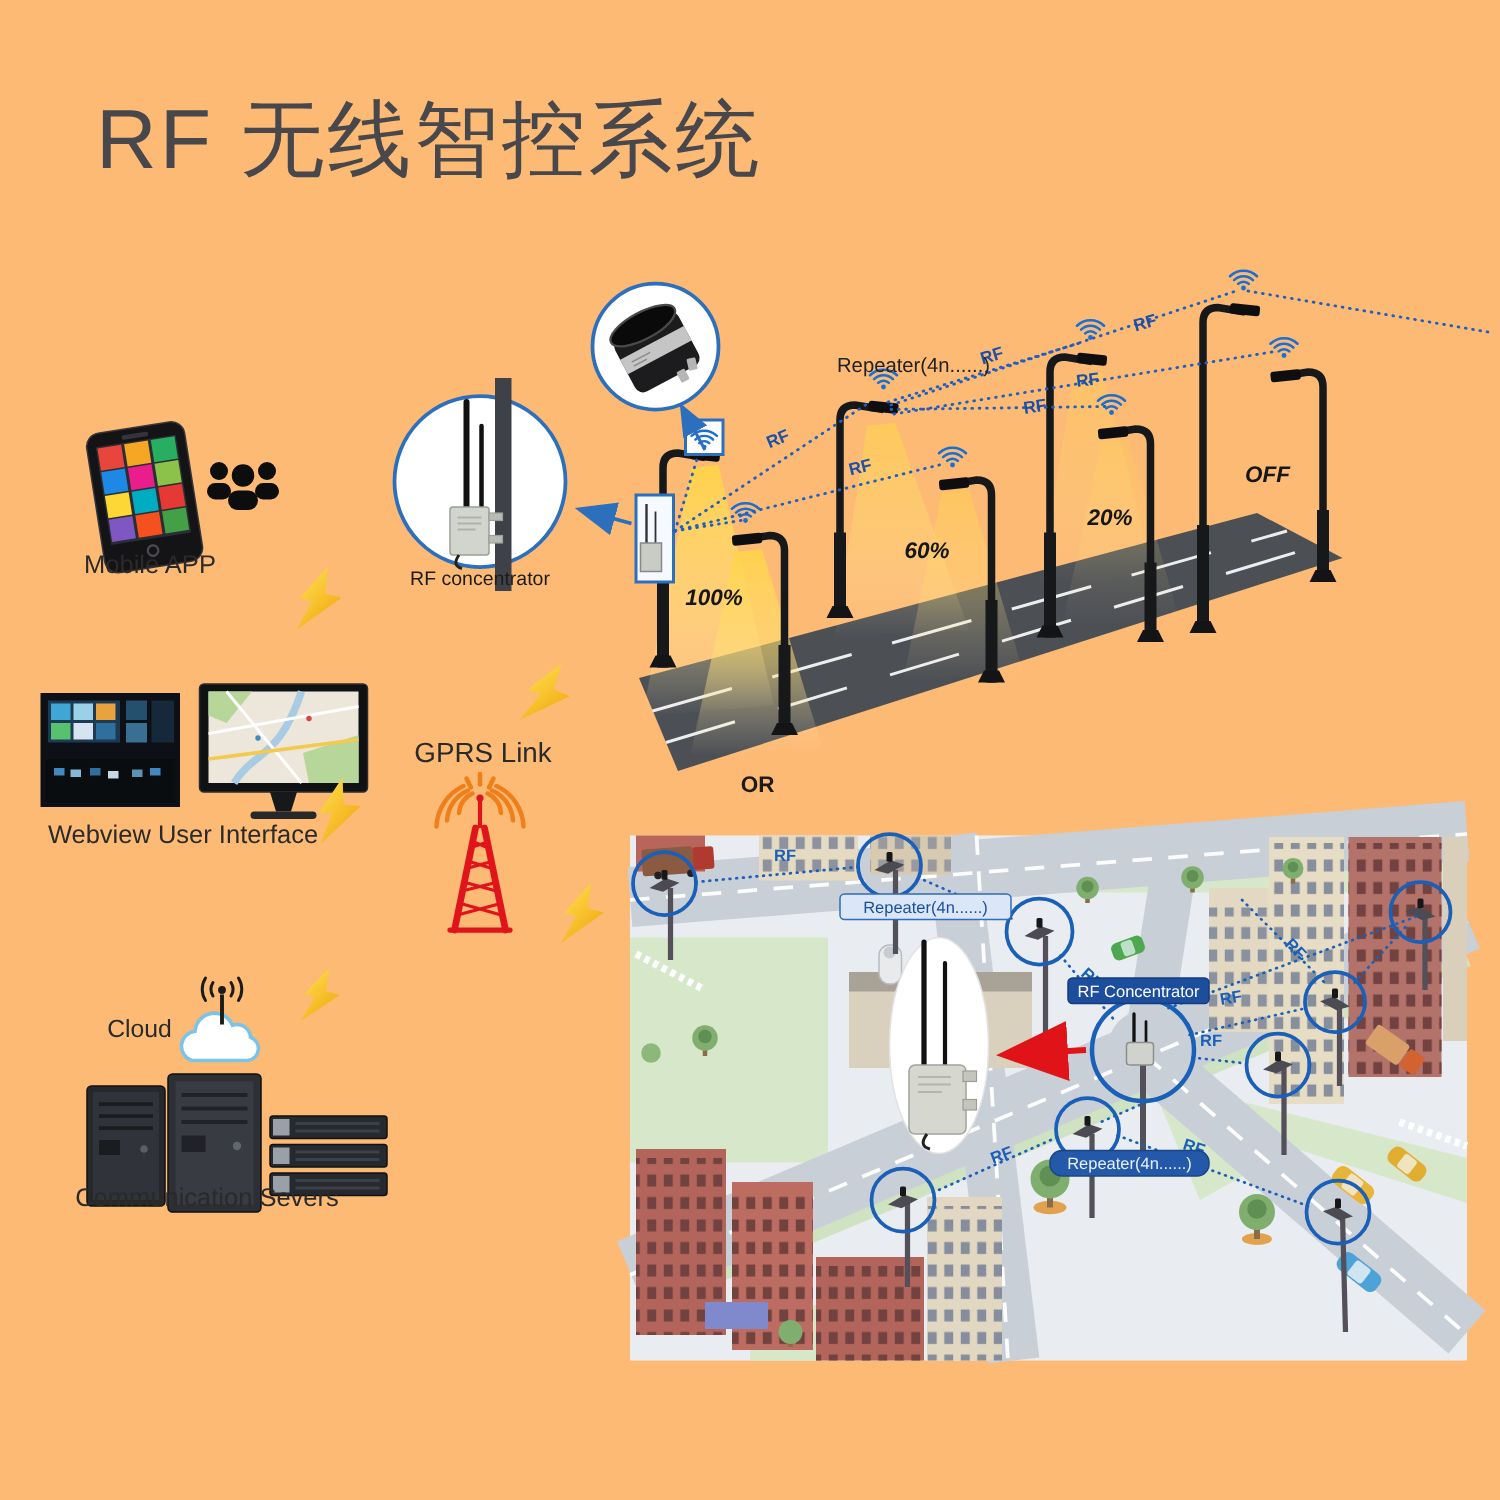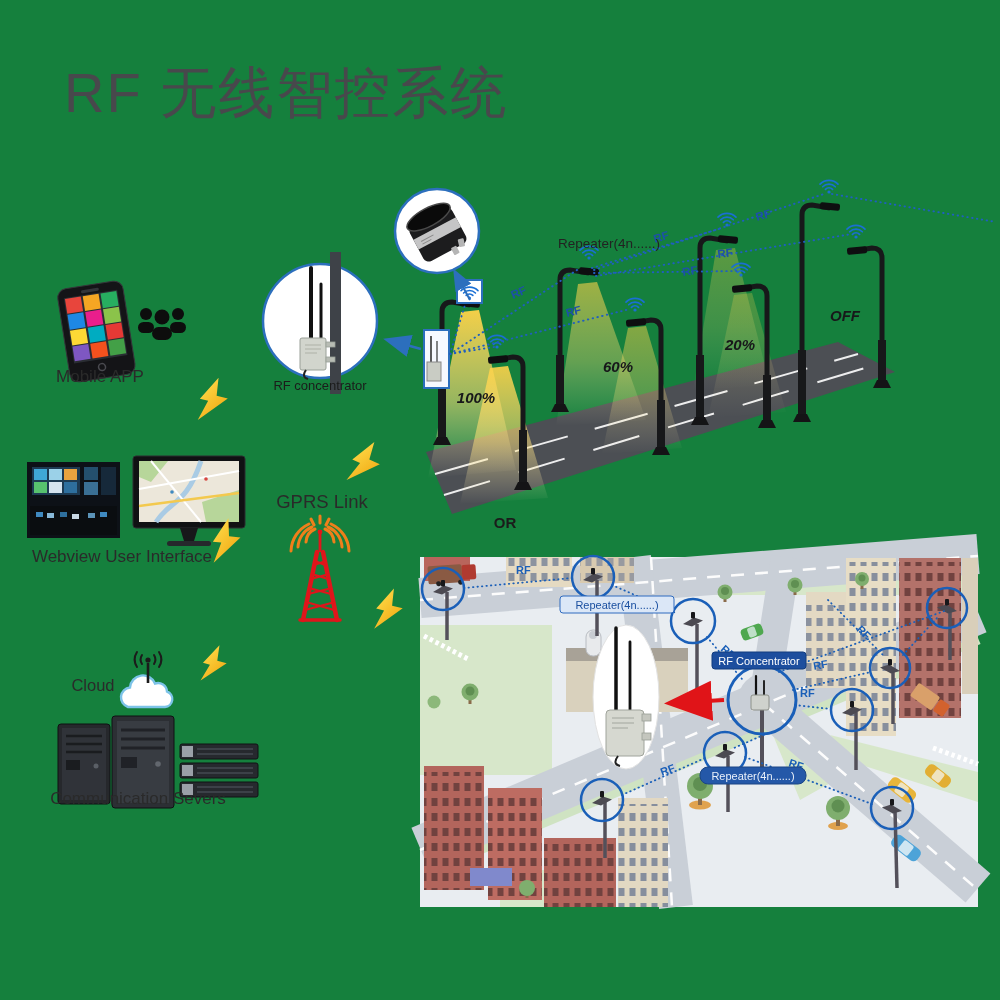--- a/index.html
+++ b/index.html
@@ -1,16 +1,16 @@
 <!DOCTYPE html>
 <html><head>
 <meta charset="utf-8">
 <style>
   html,body{margin:0;padding:0;background:#fff;}
-  .canvas{position:relative;width:1000px;height:1000px;background:#15803d;overflow:hidden;
+  .canvas{position:relative;width:1000px;height:1000px;background:#fdba74;overflow:hidden;
           font-family:"Liberation Sans","DejaVu Sans",sans-serif;}
   svg{font-family:"Liberation Sans","DejaVu Sans",sans-serif;}
   text{user-select:none;}
 </style>
 </head>
 <body>
 
 <div class="canvas">
 <svg width="1000" height="1000" viewBox="0 0 1000 1000">
   <defs>

